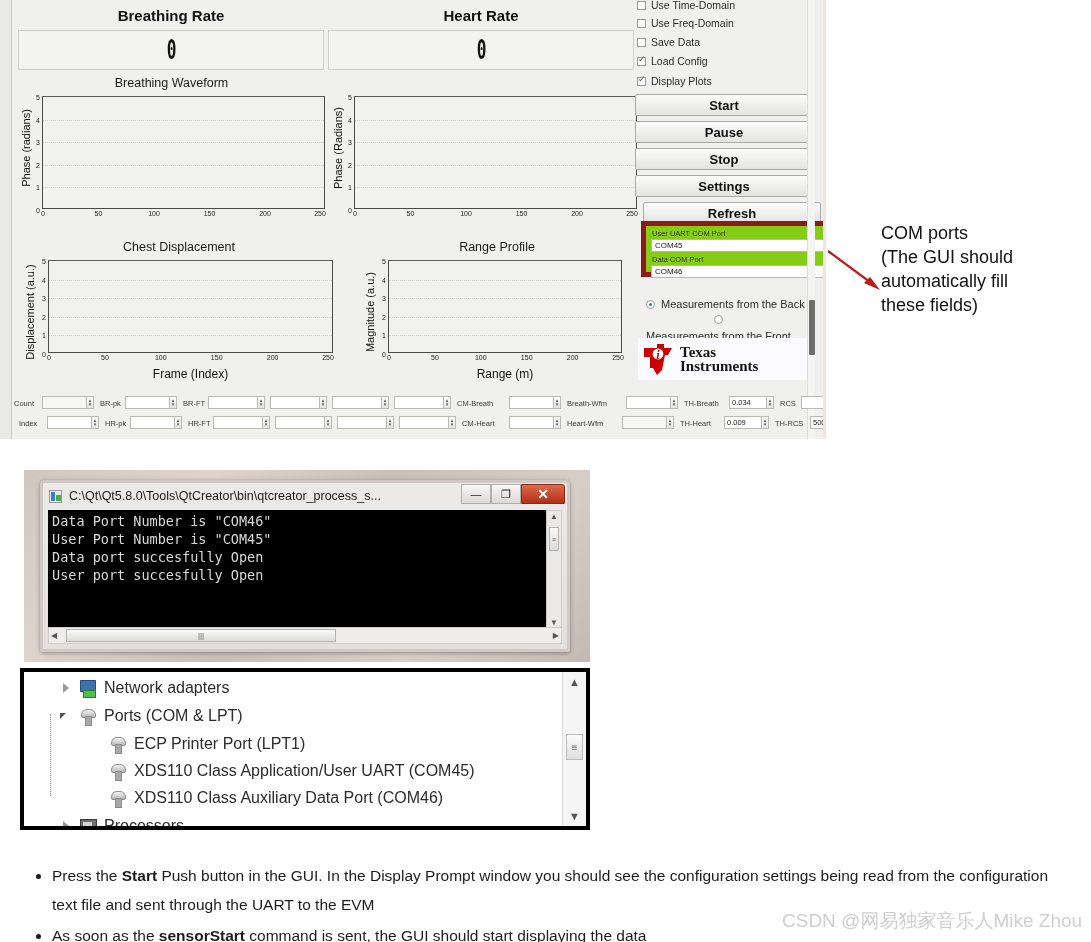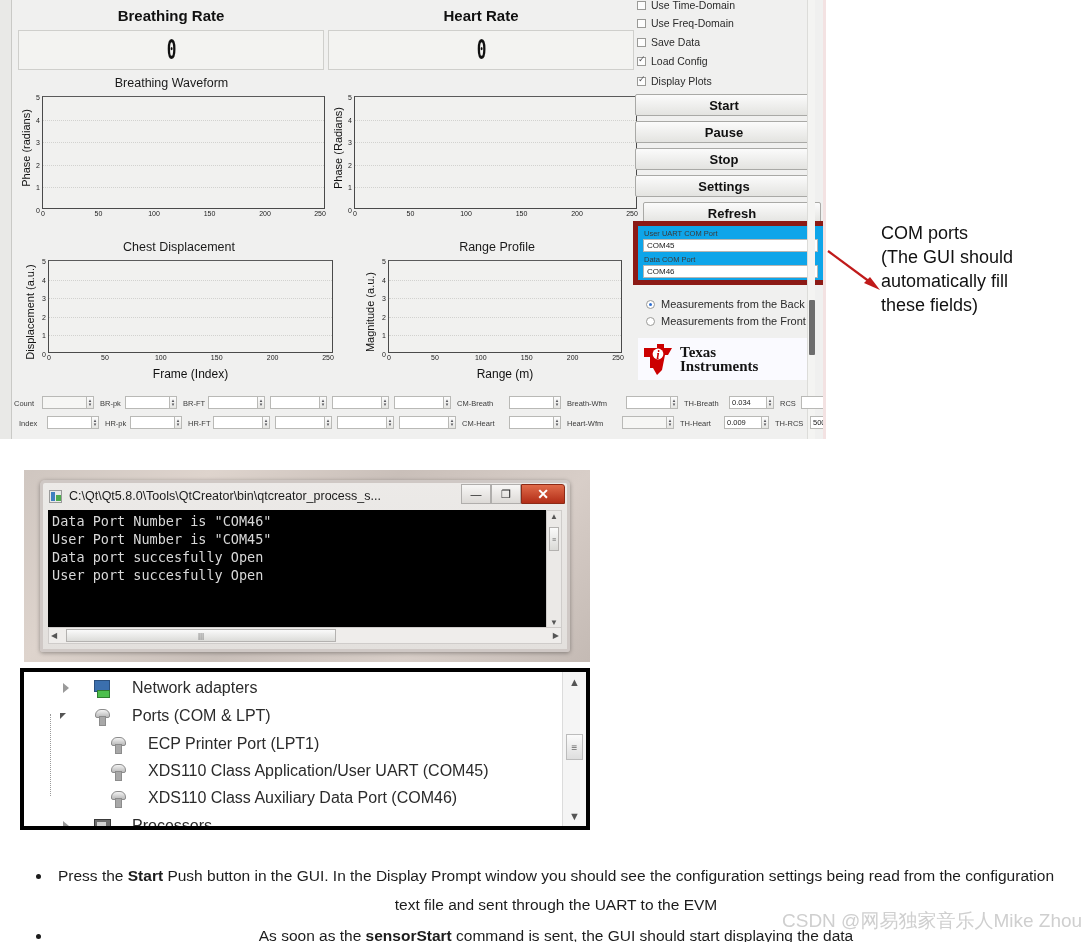--- a/index.html
+++ b/index.html
@@ -97,22 +97,22 @@
     font-size:9px; color:#55555a; line-height:1;
   }
   .pbtn {
     position:absolute; left:2px; width:178px; height:22px;
     background:linear-gradient(#fbfbfb,#e3e3e0);
     border:1px solid #a9a9a6; border-radius:2px;
     font-weight:bold; font-size:13px; color:#101010;
     display:flex; align-items:center; justify-content:center;
   }
   #com-group {
-    position:absolute; left:0; top:221px; width:196px; height:64px;
-    border:5px solid #8c1a15; background:#0ea5e9;
+    position:absolute; left:8px; top:221px; width:196px; height:56px;
+    border:5px solid #8c1a15; background:#84cc16;
   }
   .com-label {
     position:absolute; left:6px; font-size:7.5px; color:#3a3a3a; white-space:nowrap;
   }
   .com-input {
     position:absolute; left:5px; width:175px; height:13px;
     background:#ffffff; border:1px solid #b6b6b3;
     font-size:8px; color:#1a1a1a; padding:0 3px; line-height:11px;
     overflow:hidden; white-space:nowrap;
   }
@@ -259,21 +259,21 @@
     display:flex; align-items:center; justify-content:center;
     font-size:8px; color:#666;
   }
 
   
   #devmgr {
     position:absolute; left:20px; top:668px; width:570px; height:162px;
     border:4px solid #000; background:#ffffff; overflow:hidden;
   }
   .tree-row {
-    position:absolute; left:0; display:flex; align-items:center; gap:20px;
+    position:absolute; left:0; display:flex; align-items:center; gap:6px;
     font-size:16px; color:#2b2b2b; white-space:nowrap;
   }
   .tw { width:12px; height:12px; position:relative; flex:none; }
   .tw.collapsed::after {
     content:""; position:absolute; left:3px; top:1px;
     border-left:6px solid transparent; border-top:5px solid transparent;
     border-bottom:5px solid transparent;
     border-left-color:#9a9a9a;
   }
   .tw.expanded::after {
@@ -328,21 +328,21 @@
     display:flex; align-items:center; justify-content:center;
     font-size:10px; color:#666;
   }
 
   
   #bullets {
     position:absolute; left:30px; top:862px; width:1030px;
     font-size:15.5px; color:#1c1c1c; line-height:1.87;
   }
   #bullets ul { margin:0; padding-left:22px; }
-  #bullets li { margin:0 0 2px 0;text-align:center; }
+  #bullets li { margin:0 0 2px 0; }
   #bullets b { font-weight:bold; }
 
   #watermark {
     position:absolute; left:782px; top:908px;
     font-size:19px; color:#cfcfcf; white-space:nowrap;
     font-family:"Liberation Sans", sans-serif;
   }
 </style>
 </head>
 <body>
@@ -501,21 +501,21 @@
       <div class="com-label" style="top:3px;">User UART COM Port</div>
       <div class="com-input" style="top:13px;">COM45</div>
       <div class="com-label" style="top:29px;">Data COM Port</div>
       <div class="com-input" style="top:39px;">COM46</div>
     </div>
 
     <div class="radio-row" style="top:298px;">
       <span class="radio-dot on"></span>
       <span>Measurements from the Back</span>
     </div>
-    <div class="radio-row" style="top:315px;">
+    <div class="radio-row" style="top:315px;flex-direction:column;">
       <span class="radio-dot"></span>
       <span>Measurements from the Front</span>
     </div>
 
     <div id="ti-logo">
       <span class="ti-mark">
         <svg width="34" height="34" viewBox="0 0 34 34">
           <path d="M3 6 L16 6 L16 2 L23 2 L23 6 L31 6 L27 13 L24 13 L21 28 L16 33 L12 26 L9 26 L9 15 L3 15 Z" fill="#cc0000"></path>
           <circle cx="17" cy="12" r="5.4" fill="#ffffff"></circle>
           <text x="17" y="16.5" text-anchor="middle" font-family="Liberation Serif, serif" font-size="12" font-style="italic" font-weight="bold" fill="#cc0000">i</text>

